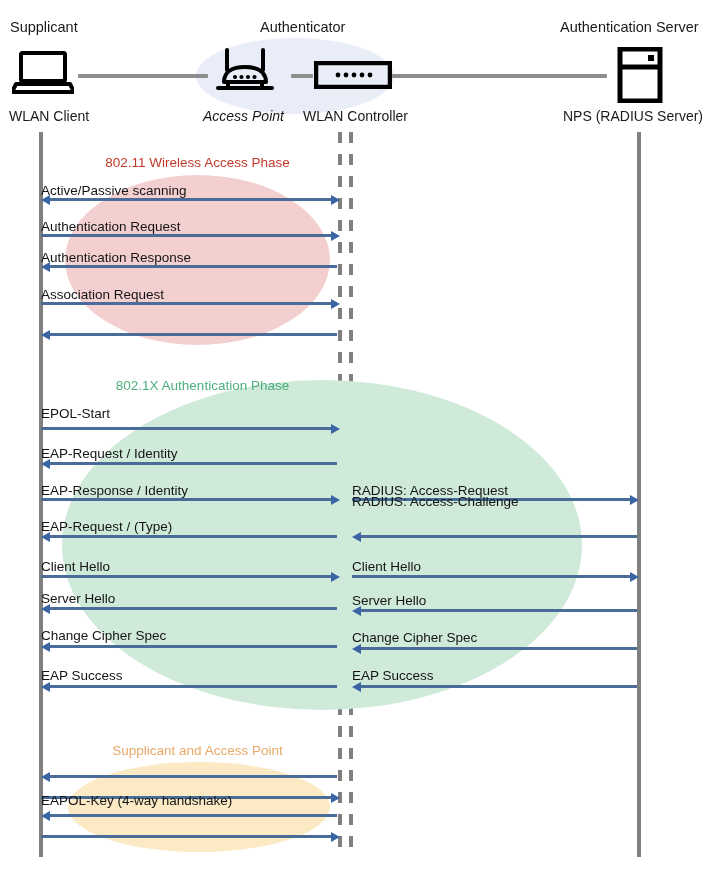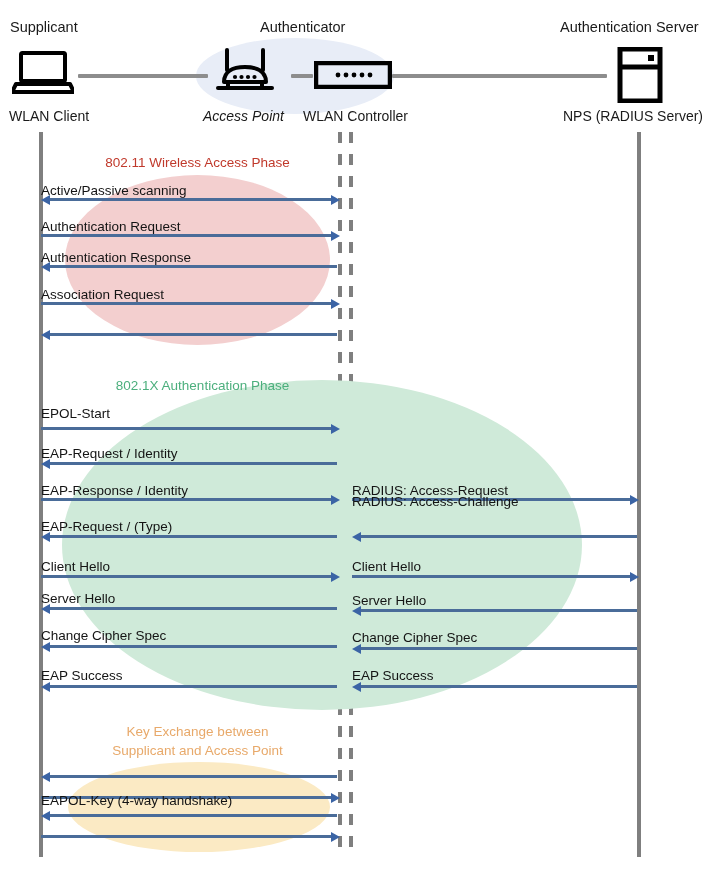--- a/index.html
+++ b/index.html
@@ -247,21 +247,20 @@
   <div class="msg-label" style="left:41px; top:668px; width:296px;">EAP Success</div>
   <div class="msg" style="left:45px; top:685px; width:292px;"></div>
   <div class="arrowhead arrow-left" style="left:41px; top:681.5px;"></div>
 
   <div class="msg-label" style="left:352px; top:668px; width:286px;">EAP Success</div>
   <div class="msg" style="left:356px; top:685px; width:281px;"></div>
   <div class="arrowhead arrow-left" style="left:352px; top:681.5px;"></div>
 
   <div class="phase-blob blob-orange" style="left:68px; top:762px; width:262px; height:90px;"></div>
 
-  <div class="phase-label" style="left:65px; top:722px; width:265px; color:#e8a96a;">Key Exchange between</div>
   <div class="phase-label" style="left:65px; top:741px; width:265px; color:#e8a96a;">Supplicant and Access Point</div>
 
   <div class="msg" style="left:45px; top:775px; width:292px;"></div>
   <div class="arrowhead arrow-left" style="left:41px; top:771.5px;"></div>
 
   <div class="msg" style="left:41px; top:796px; width:295px;"></div>
   <div class="arrowhead arrow-right" style="left:331px; top:792.5px;"></div>
 
   <div class="msg-label" style="left:41px; top:793px; width:296px;">EAPOL-Key (4-way handshake)</div>
   <div class="msg" style="left:45px; top:814px; width:292px;"></div>

